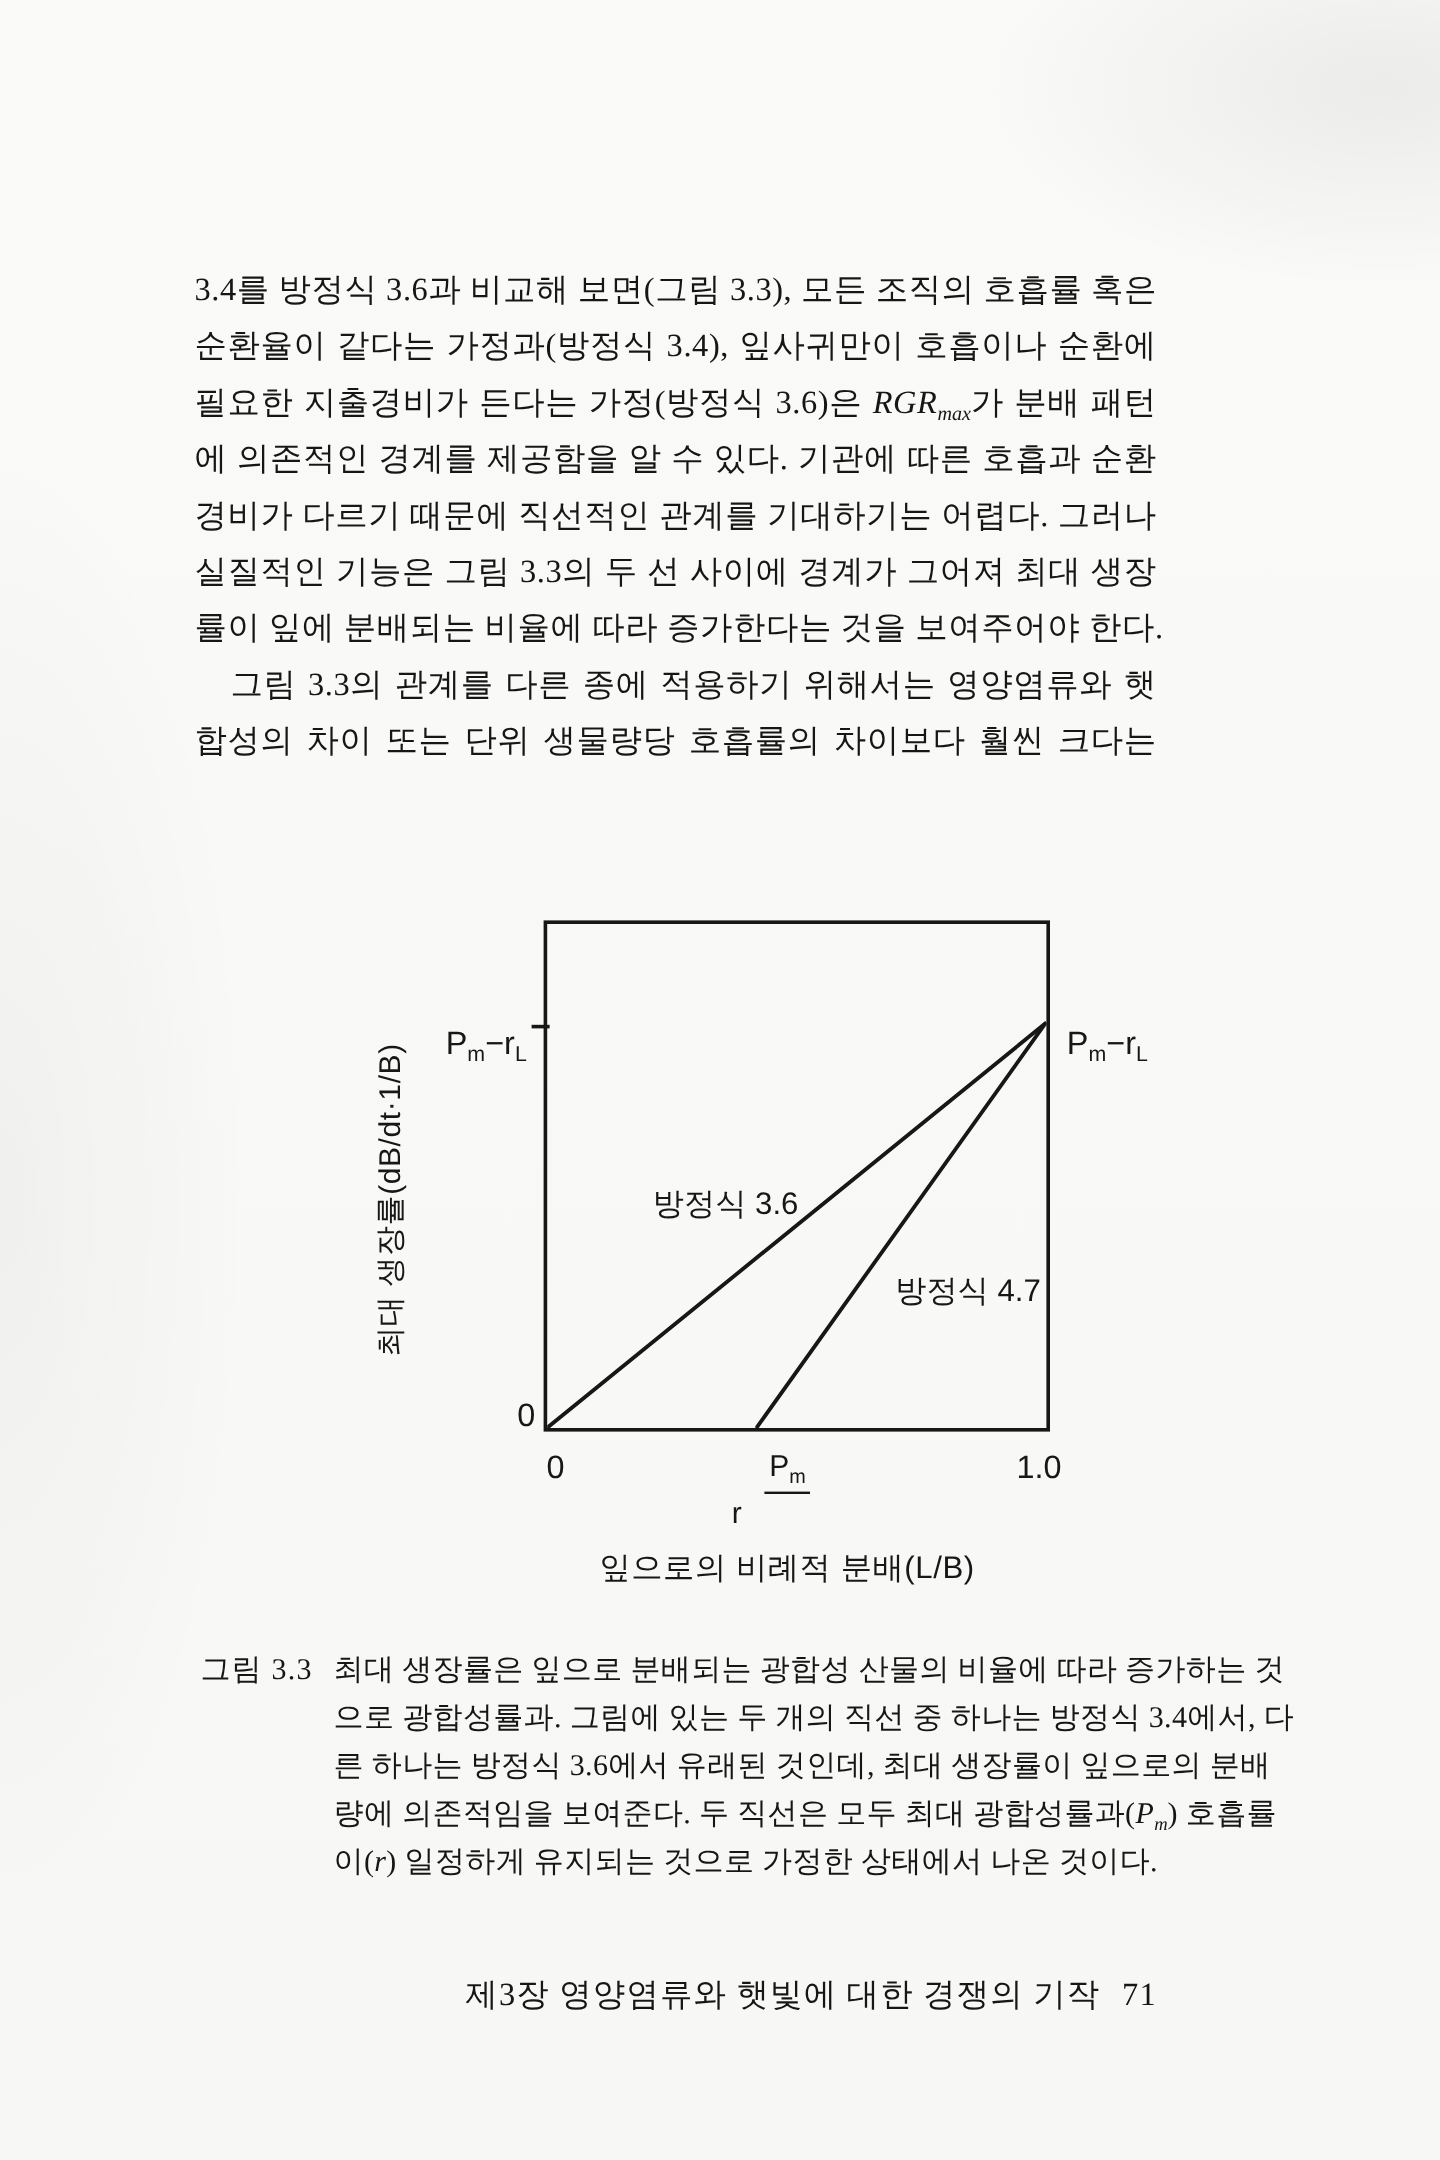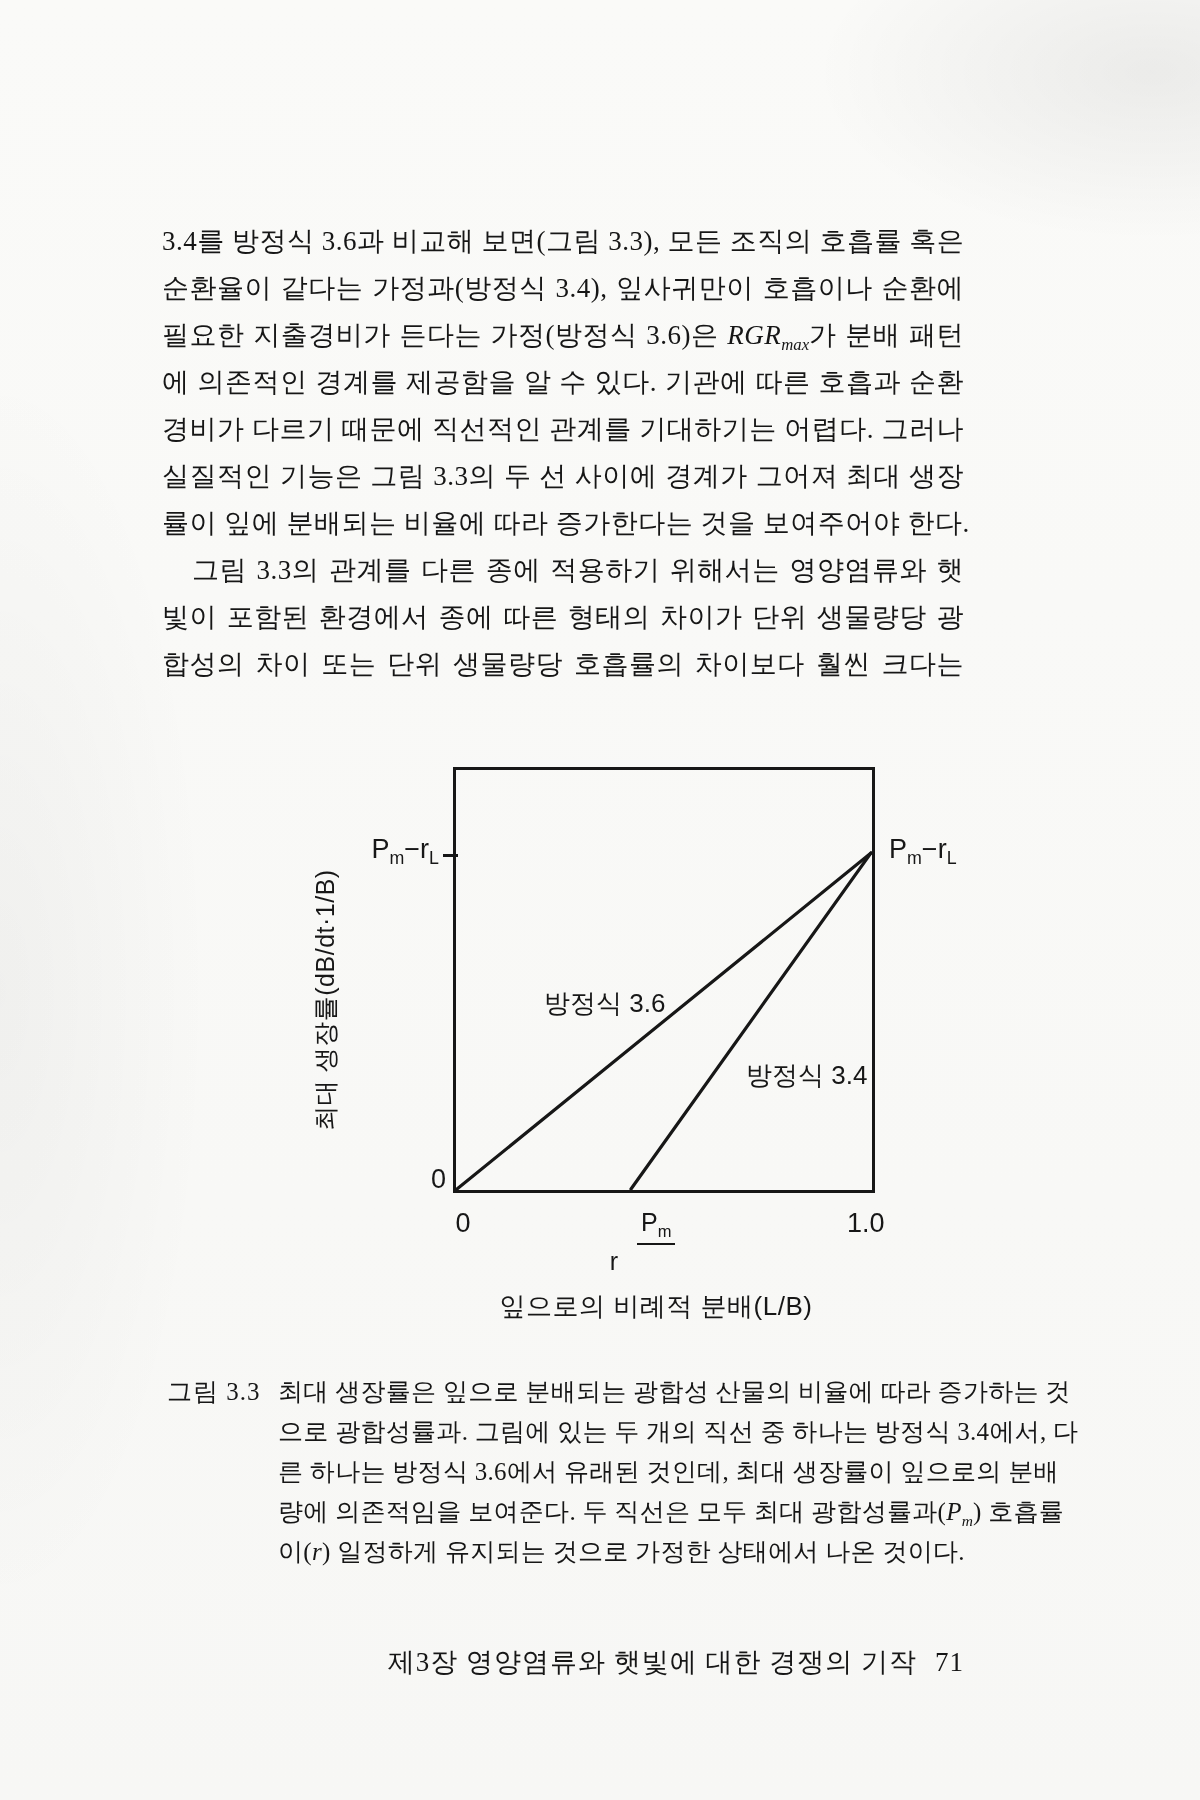--- a/index.html
+++ b/index.html
@@ -37,21 +37,21 @@
     border:3px solid #171717; box-sizing:border-box;
   }
   .plot-box svg { position:absolute; left:0; top:0; }
   .figlab {
     position:absolute; font-family:"Liberation Sans","DejaVu Sans",sans-serif;
     color:#171717; white-space:nowrap;
   }
   .eq-label { font-size:26px; }
   .eq36 { left:88px; top:216px; }
   .eq34 { left:290px; top:288px; }
-  .pmrl { font-size:27px; }
+  .pmrl { font-size:27px;margin-top:20px; }
   .pmrl sub { font-size:0.66em; }
   .pmrl-left  { right:433px; top:64px; text-align:right; }
   .pmrl-right { left:433px;  top:64px; }
   .ytick-dash { position:absolute; left:-13px; top:84px; width:15px; height:3px; background:#171717; }
   .yzero { left:-32px; top:394px; width:22px; font-size:27px; text-align:right; }
   .xzero { left:-10px; top:438px; width:34px; font-size:27px; text-align:center; }
   .xone  { left:391px; top:438px; width:62px; font-size:27px; text-align:left; }
   .frac  { left:133px; top:438px; width:50px; text-align:center; font-size:25px; line-height:1.15; }
   .frac .num { border-bottom:2px solid #171717; padding:0 4px 2px 4px; display:inline-block;margin-left:48px; }
   .frac .den { padding-top:2px; }
@@ -91,38 +91,37 @@
 
   <div class="body-text">
     <div class="bline">3.4를 방정식 3.6과 비교해 보면(그림 3.3), 모든 조직의 호흡률 혹은</div>
     <div class="bline">순환율이 같다는 가정과(방정식 3.4), 잎사귀만이 호흡이나 순환에</div>
     <div class="bline"><span>필요한 지출경비가 든다는 가정(방정식 3.6)은 </span><span class="var">RGR</span><sub class="vs">max</sub><span>가 분배 패턴</span></div>
     <div class="bline">에 의존적인 경계를 제공함을 알 수 있다. 기관에 따른 호흡과 순환</div>
     <div class="bline">경비가 다르기 때문에 직선적인 관계를 기대하기는 어렵다. 그러나</div>
     <div class="bline">실질적인 기능은 그림 3.3의 두 선 사이에 경계가 그어져 최대 생장</div>
     <div class="bline">률이 잎에 분배되는 비율에 따라 증가한다는 것을 보여주어야 한다.</div>
     <div class="bline indent">그림 3.3의 관계를 다른 종에 적용하기 위해서는 영양염류와 햇</div>
-    <div class="bline">빛이 포함된 환경에서 종에 따른 형태의 차이가 단위 생물량당 광</div>
     <div class="bline">합성의 차이 또는 단위 생물량당 호흡률의 차이보다 훨씬 크다는</div>
   </div>
 
   <div class="plot-box">
     <svg width="416" height="420" viewBox="0 0 416 420">
       <line x1="1" y1="419" x2="415" y2="83" stroke="#171717" stroke-width="3.2" stroke-linecap="round"></line>
       <line x1="175" y1="419" x2="415" y2="83" stroke="#171717" stroke-width="3.2" stroke-linecap="round"></line>
     </svg>
 
     <div class="ytick-dash"></div>
 
     <div class="figlab pmrl pmrl-left"><span>P</span><sub>m</sub><span>−r</span><sub>L</sub></div>
 
     <div class="figlab pmrl pmrl-right"><span>P</span><sub>m</sub><span>−r</span><sub>L</sub></div>
 
     <div class="figlab eq-label eq36">방정식 3.6</div>
-    <div class="figlab eq-label eq34">방정식 3.4</div>
+    <div class="figlab eq-label eq34">방정식 4.7</div>
 
     <div class="figlab yzero">0</div>
     <div class="figlab xzero">0</div>
     <div class="figlab xone">1.0</div>
 
     <div class="figlab frac">
       <div class="num"><span>P</span><sub>m</sub></div>
       <div class="den">r</div>
     </div>
 

